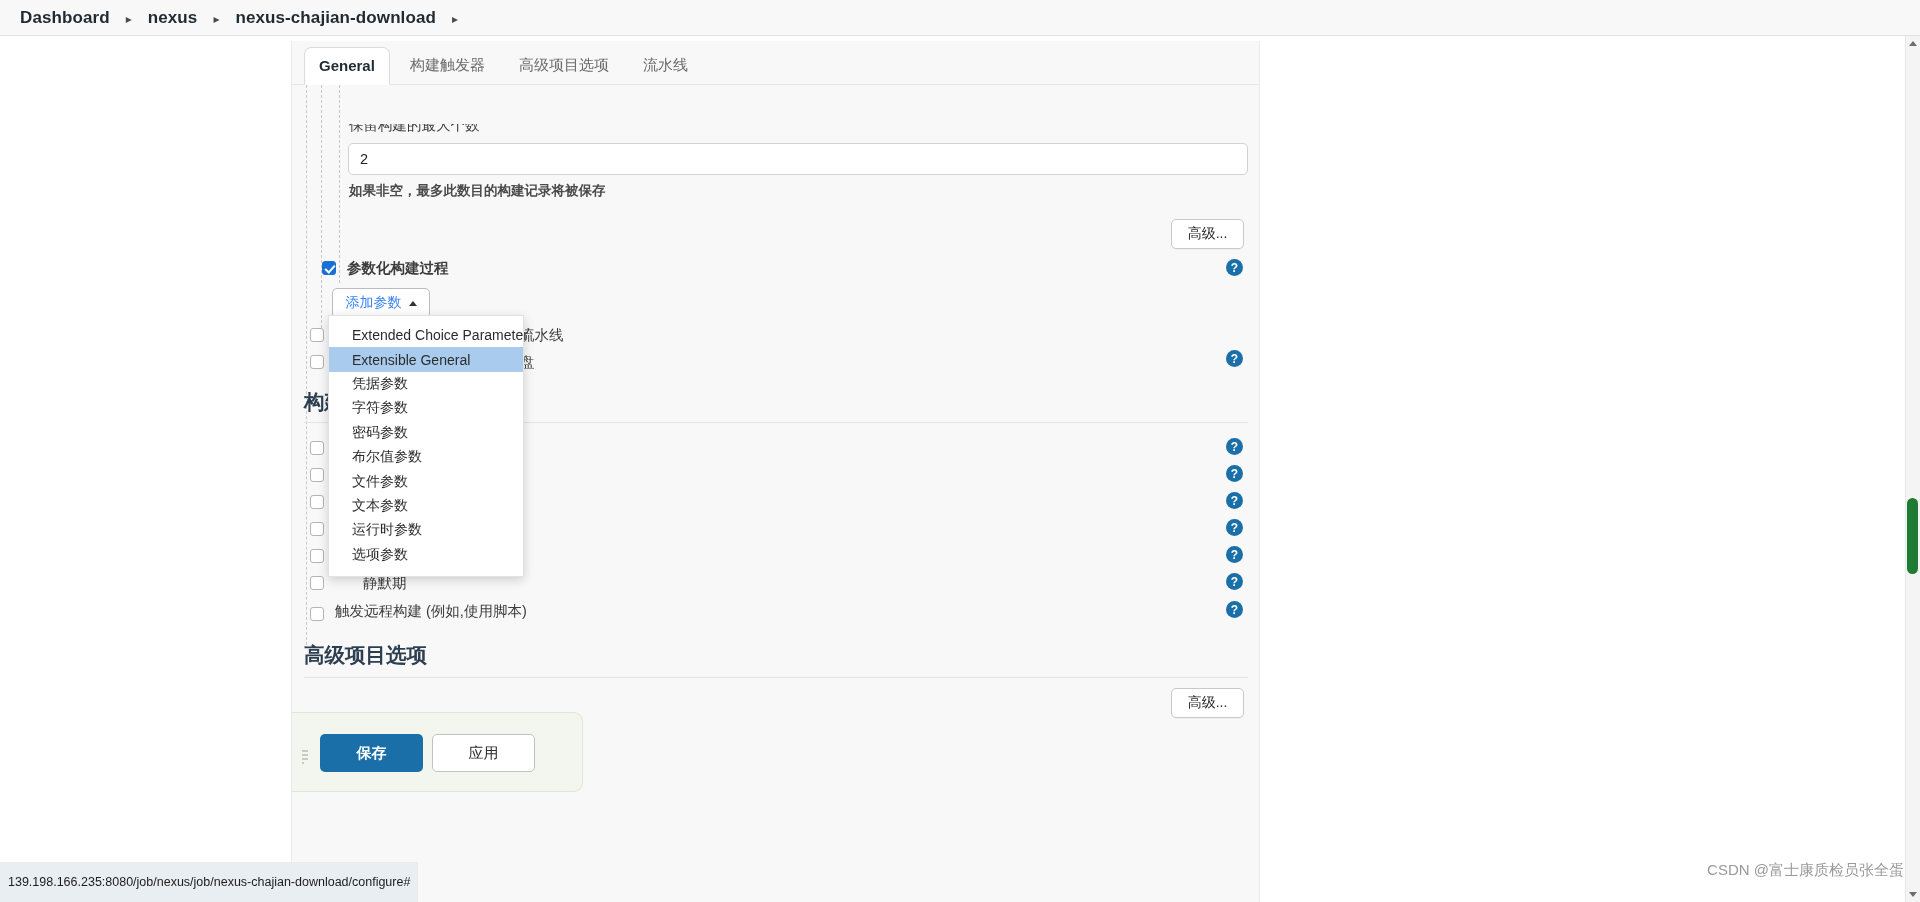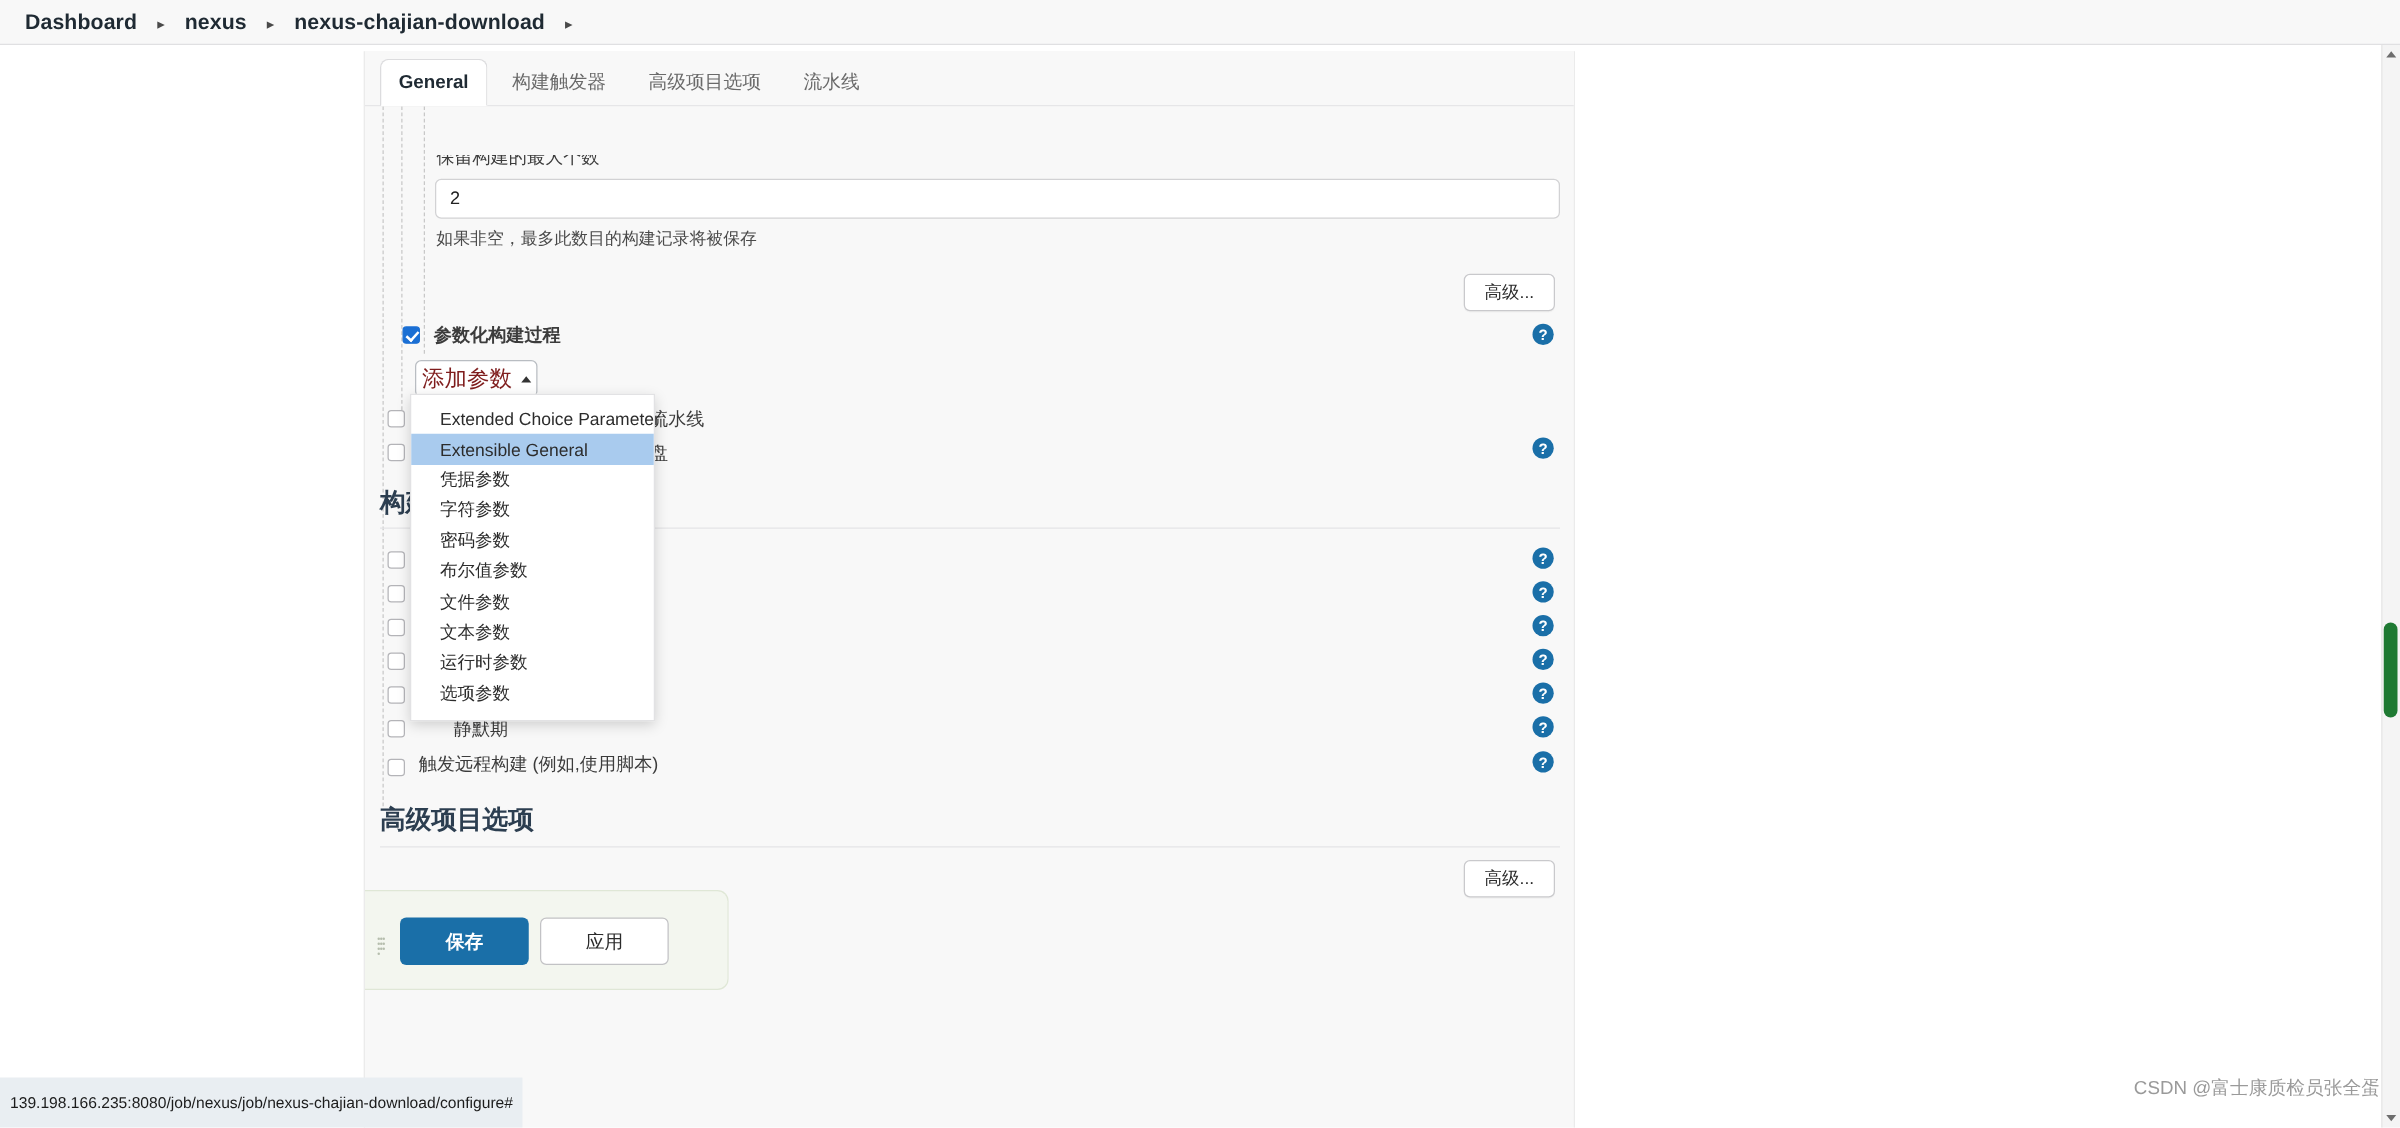--- a/index.html
+++ b/index.html
@@ -171,21 +171,21 @@
   
   #add-param-button {
     position: absolute;
     left: 40px; top: 203px;
     width: 98px; height: 30px;
     background: #ffffff;
     border: 1px solid #b9bdc2;
     border-radius: 5px;
     display: flex; align-items: center; justify-content: center;
     gap: 7px;
-    font-size: 18px; color: #7f1d1d;
+    font-size: 14px; color: #3b82f6;
     cursor: pointer;
     z-index: 50;
   }
   #add-param-caret {
     width: 0; height: 0;
     border-left: 4px solid transparent;
     border-right: 4px solid transparent;
     border-bottom: 5px solid #333;
   }
 
@@ -342,21 +342,21 @@
   </div>
 
   <div id="form-body">
 
     <div class="guide" style="left:29px; top:0px; height:248px;"></div>
     <div class="guide" style="left:47px; top:0px; height:198px;"></div>
     <div class="guide" style="left:14px; top:0px; height:560px;"></div>
 
     <div class="field-label" style="left:57px; top:31px; clip-path: inset(8px 0 0 0);">保留构建的最大个数</div>
     <input class="text-input" style="left: 56px; top: 58px; width: 900px; height: 32px;" value="2">
-    <div class="field-help" style="left:57px; top:97px;">如果非空，最多此数目的构建记录将被保存</div>
+    <div class="field-help" style="left:57px; top:97px;font-weight:bold;">如果非空，最多此数目的构建记录将被保存</div>
 
     <div class="adv-button" style="left:879px; top:134px; width:73px; height:30px;">高级...</div>
 
     <div class="cb-row" style="left:30px; top:173px;font-weight:bold;">
       <span class="cb checked"></span>
       <span class="cb-label">参数化构建过程</span>
     </div>
     <div class="help-icon" style="left:934px; top:174px;">?</div>
 
     <div id="add-param-button">

